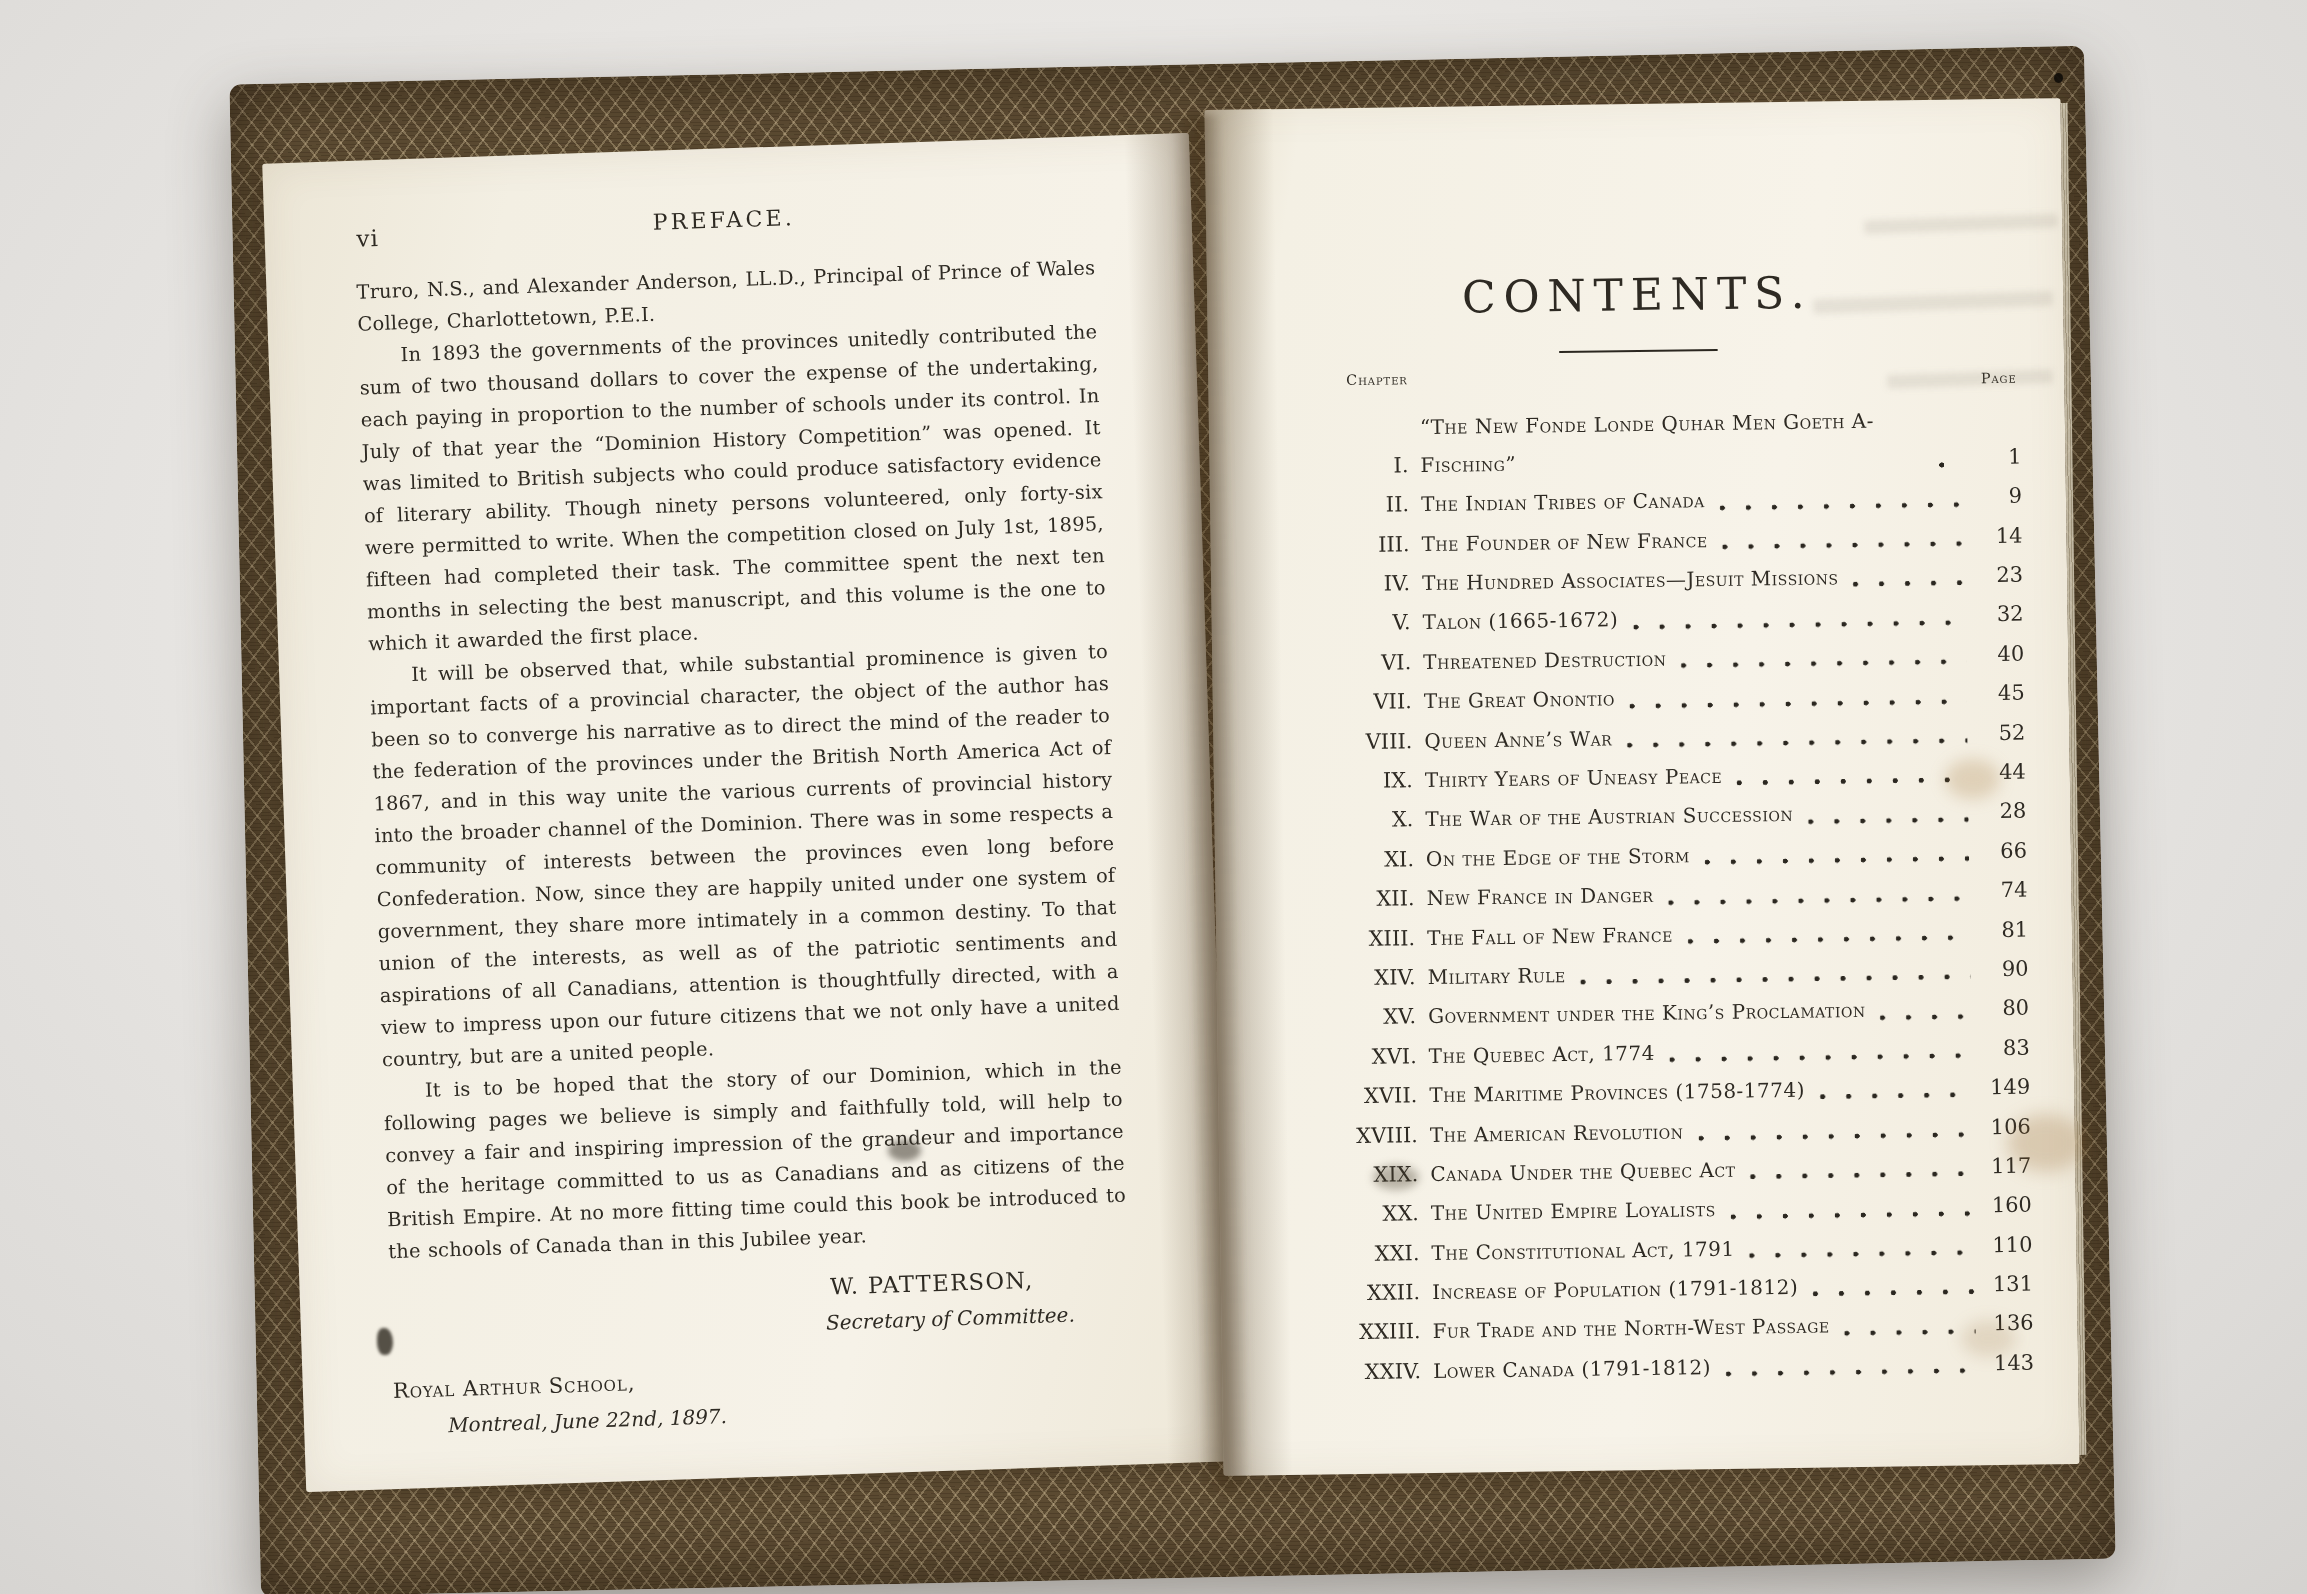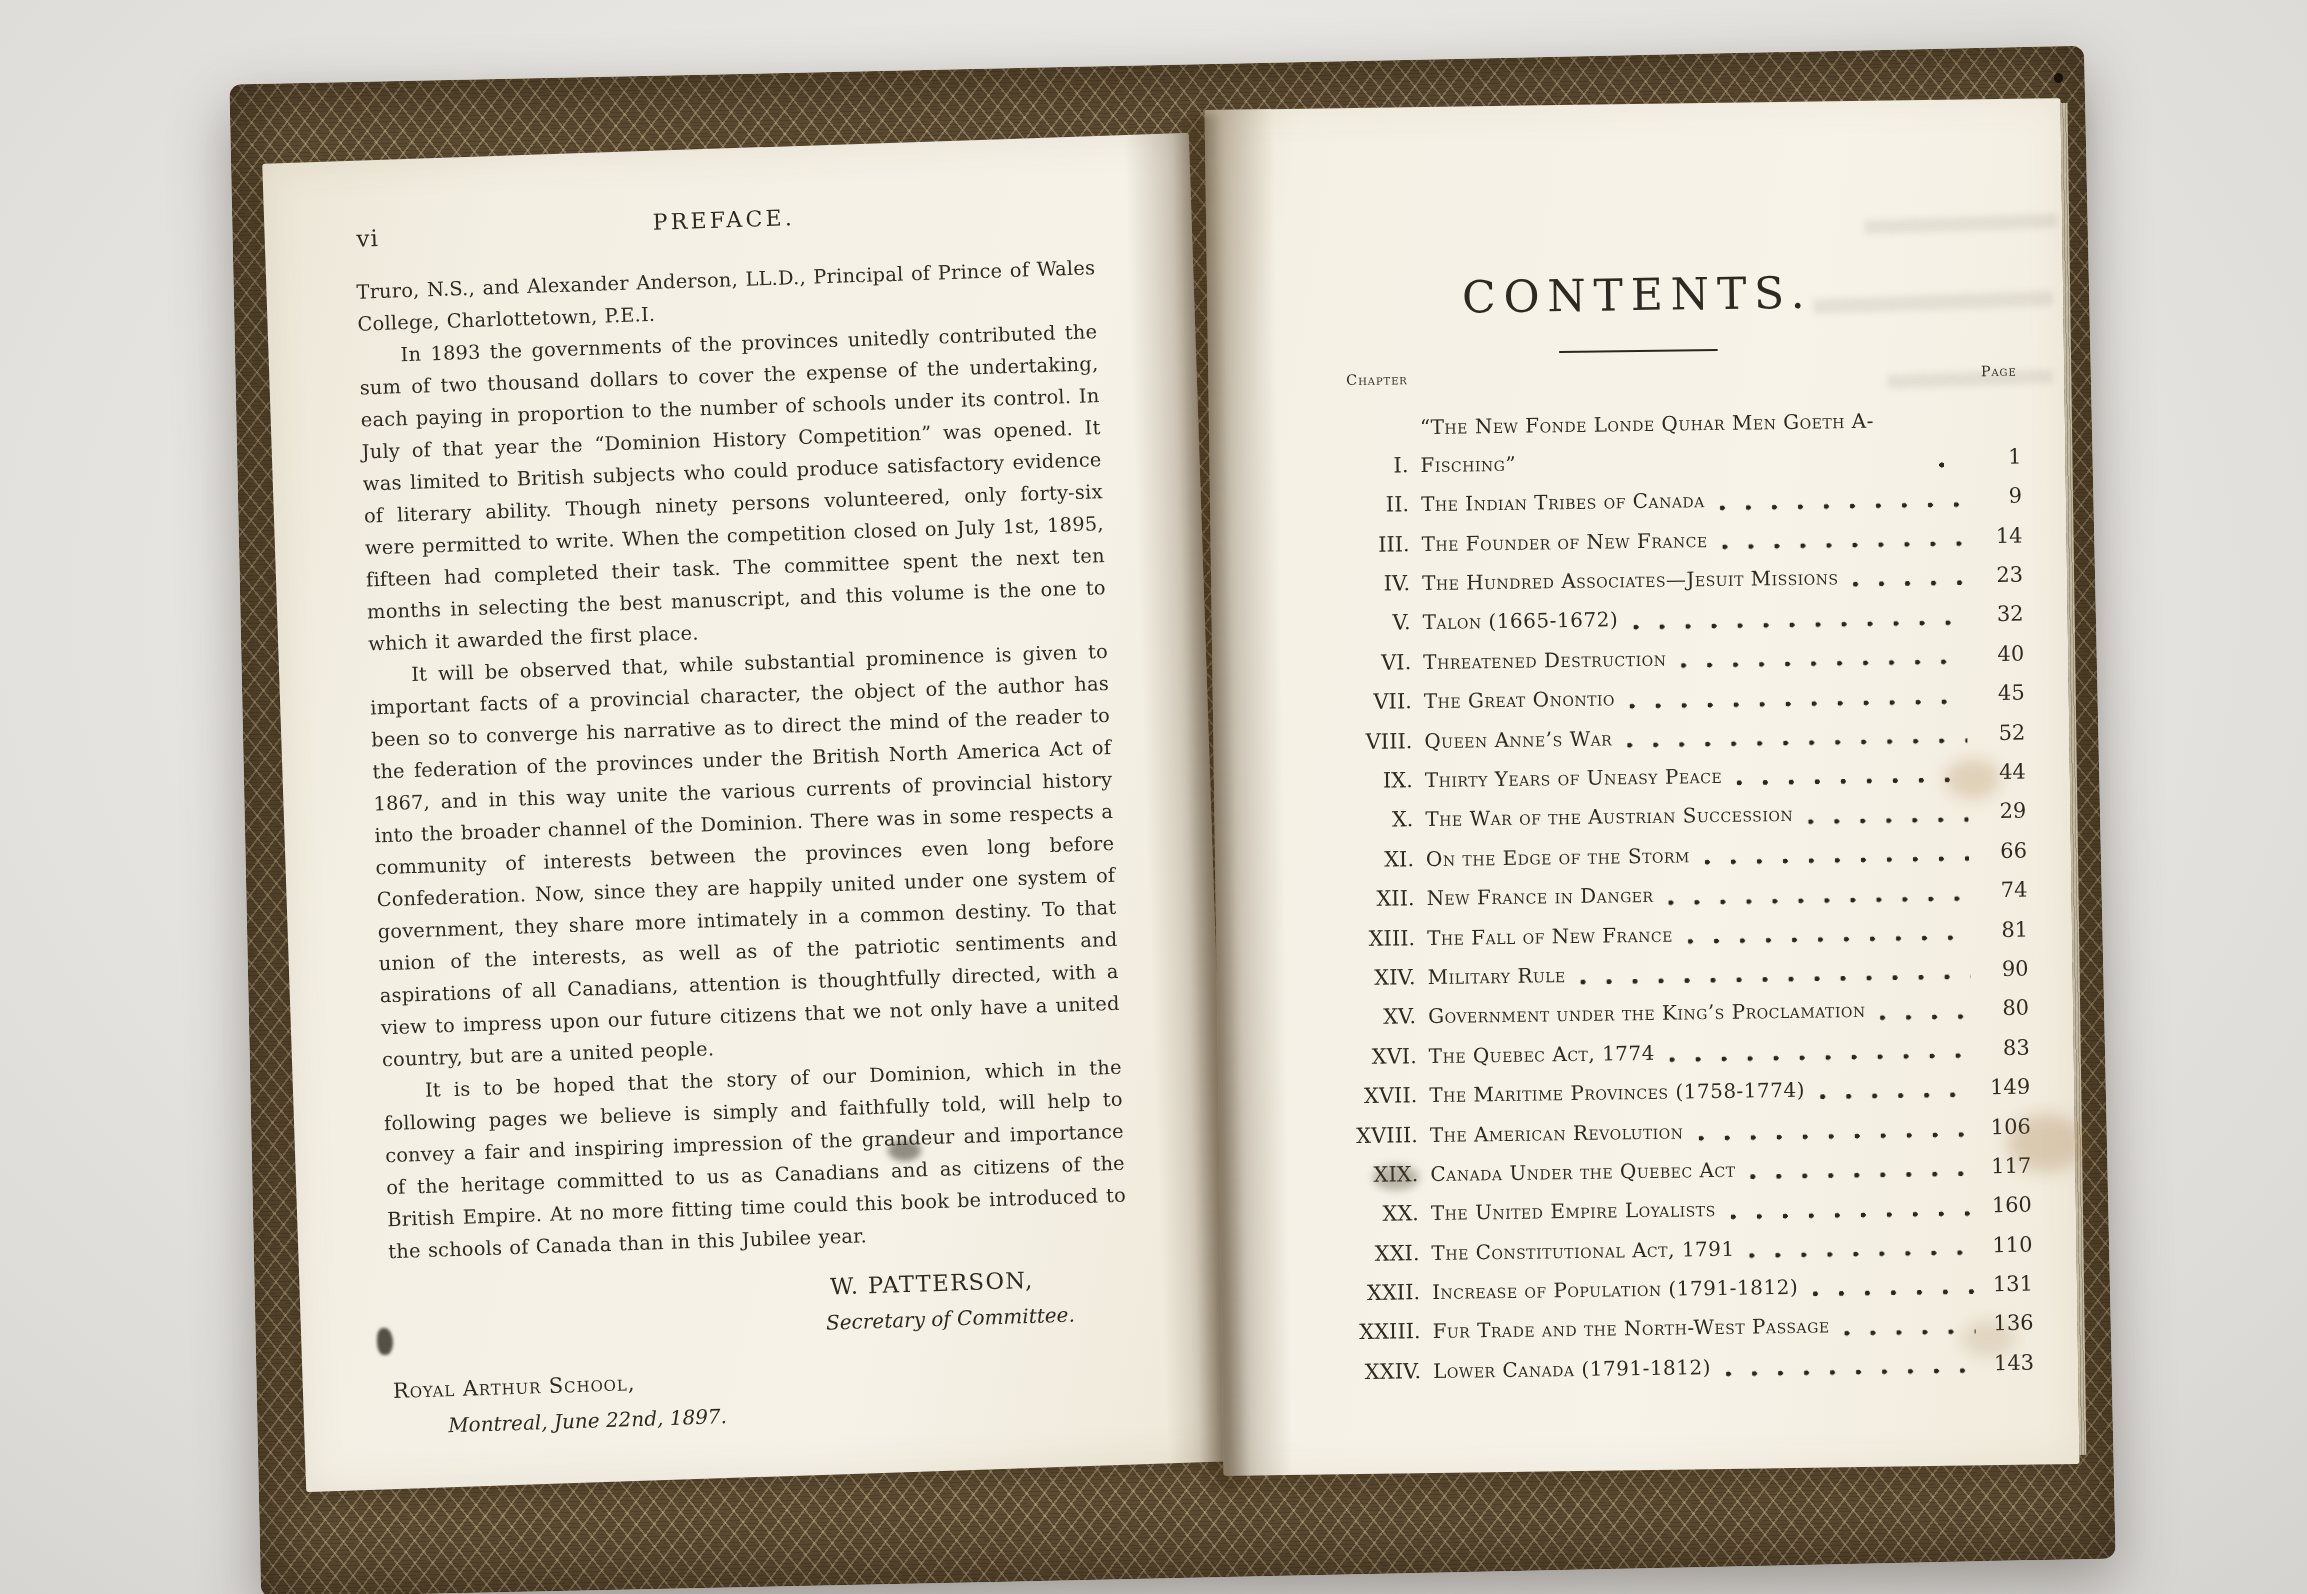--- a/index.html
+++ b/index.html
@@ -60,21 +60,21 @@
   .sig-role{margin-top:11px;text-align:right;padding-right:55px;font-size:20px;font-style:italic;}
   .imprint-school{margin-top:30px;font-variant:small-caps;font-size:21px;letter-spacing:0.9px;}
   .imprint-date{margin-top:12px;padding-left:54px;font-size:20px;font-style:italic;}
   
   .rp-inner{position:absolute;inset:0;padding:165px 44px 0 48px;}
   .rp-title{text-align:center;font-size:44px;letter-spacing:7.8px;}
   .rp-rule{width:159px;height:2.8px;background:#2b2720;margin:29.5px auto 0;border-radius:1.4px;}
   .rp-cols{position:relative;height:26px;margin-top:22px;font-variant:small-caps;
     font-size:14.3px;letter-spacing:0.9px;}
   .col-chapter{position:absolute;left:90px;bottom:16px;}
-  .col-page{position:absolute;right:3.7px;bottom:16px;}
+  .col-page{position:absolute;right:3.7px;bottom:9px;}
   ul.toc{list-style:none;margin:4.6px 0 0;padding:0;}
   ul.toc li{display:flex;align-items:flex-end;font-size:20px;line-height:38px;margin-bottom:1.4px;}
   .toc .num{flex:none;width:151px;text-align:right;padding-right:12px;font-size:21px;}
   .toc .title{flex:0 1 auto;min-width:0;font-variant:small-caps;letter-spacing:0.5px;}
   .toc .dots{flex:1 1 auto;min-width:26px;height:8.3px;margin:0 3.7px 7.4px 13px;
     background-image:radial-gradient(circle at 4.2px 4.2px, #2b2720 2.3px, rgba(0,0,0,0) 2.8px);
     background-size:26px 8.3px;background-repeat:repeat-x;background-position:left bottom;}
   .toc .pg{flex:none;width:54px;text-align:right;font-size:21px;}
   
   .spot{position:absolute;border-radius:50%;pointer-events:none;z-index:8;}
@@ -177,21 +177,21 @@
           <li>
             <span class="num">IX.</span>
             <span class="title">Thirty Years of Uneasy Peace</span>
             <span class="dots"></span>
             <span class="pg">44</span>
           </li>
           <li>
             <span class="num">X.</span>
             <span class="title">The War of the Austrian Succession</span>
             <span class="dots"></span>
-            <span class="pg">29</span>
+            <span class="pg">28</span>
           </li>
           <li>
             <span class="num">XI.</span>
             <span class="title">On the Edge of the Storm</span>
             <span class="dots"></span>
             <span class="pg">66</span>
           </li>
           <li>
             <span class="num">XII.</span>
             <span class="title">New France in Danger</span>

